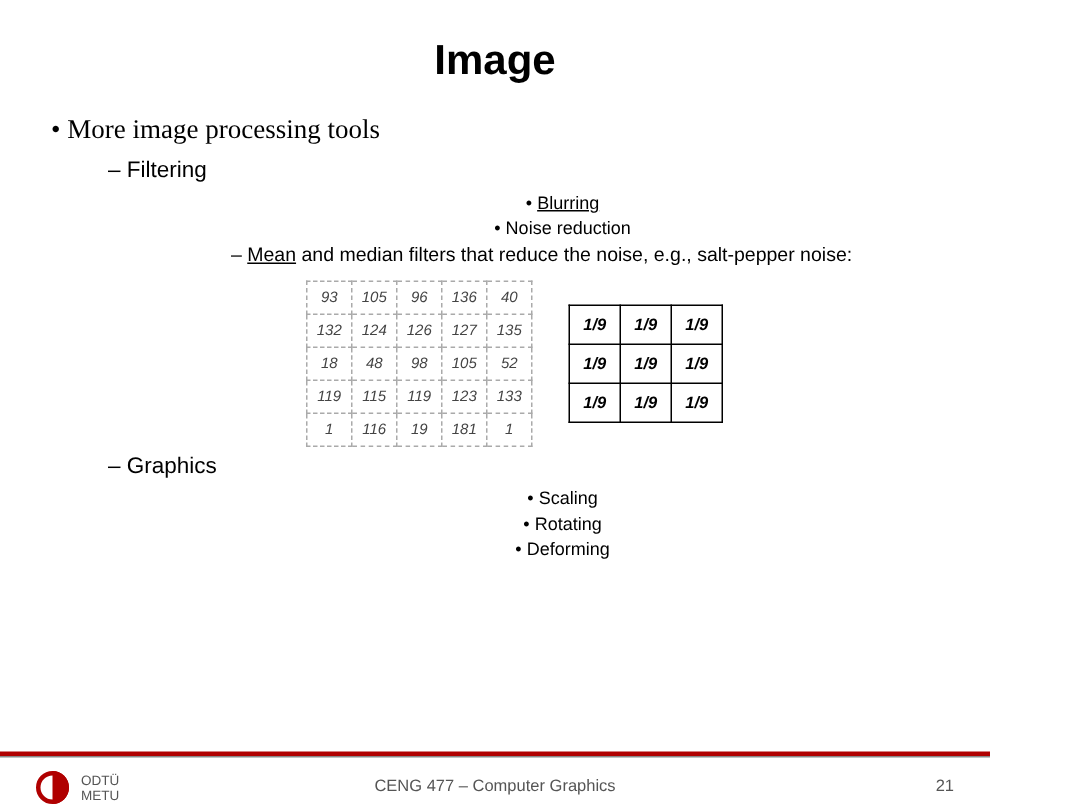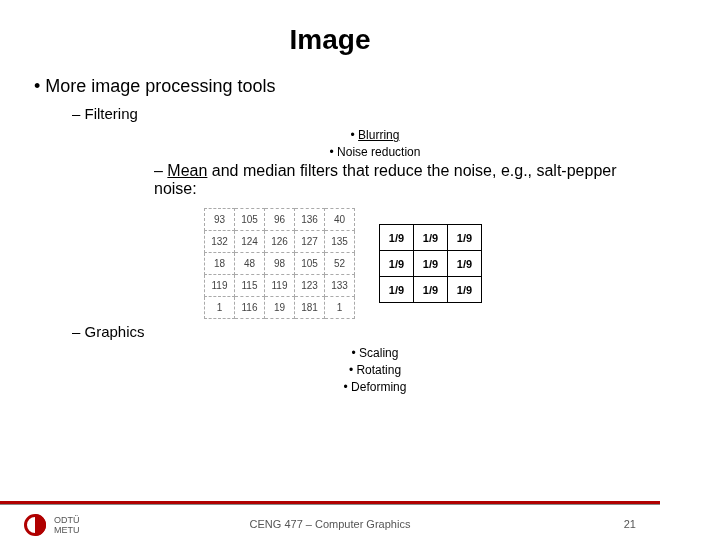--- a/index.html
+++ b/index.html
@@ -1,28 +1,28 @@
 <!DOCTYPE html>
 <html><head>
 <meta charset="utf-8">
 <style>
   * { margin: 0; padding: 0; box-sizing: border-box; }
   html, body { width: 720px; height: 540px; font-family: Arial, Helvetica, sans-serif; color: #000; background: #fff; }
   .slide { width: 660px; height: 540px; position: relative; padding: 24px 24px 0 24px; }
   .title { font-size: 28px; text-align: center; margin-bottom: 20px; }
-  .bullet-l1 { font-size: 18px; margin-left: 10px; margin-bottom: 8px; }
+  .bullet-l1 { font-size: 18px; margin-left: 10px; margin-bottom: 8px; font-family: Liberation Serif, serif; }
   .bullet-l1::before { content: "• "; }
   .bullet-l2 { font-size: 15px; margin-left: 48px; margin-bottom: 6px; }
   .bullet-l2::before { content: "– "; }
   .bullet-l3 { font-size: 12px; margin-left: 90px; margin-bottom: 3px; text-align: center; }
   .bullet-l3::before { content: "• "; }
-  .bullet-l4 { font-size: 16px; margin-left: 130px; margin-bottom: 10px; }
+  .bullet-l4 { font-size: 13px; margin-left: 130px; margin-bottom: 10px; }
   .bullet-l4::before { content: "– "; }
   .underline { text-decoration: underline; }
-  .tables-row { display: flex; margin-left: 180px; gap: 24px; align-items: center; margin-top: 4px; margin-bottom: 4px; }
+  .tables-row { display: flex; margin-left: 180px; gap: 24px; align-items: center; margin-top: 4px; margin-bottom: 4px; font-style: italic; }
   table.pix { border-collapse: collapse; font-size: 10px; color: #444; }
   table.pix td { width: 30px; height: 22px; text-align: center; border: 1px dashed #aaa; }
   table.kern { border-collapse: collapse; font-size: 11px; }
   table.kern td { width: 34px; height: 26px; text-align: center; border: 1px solid #000; font-weight: bold; }
   .footer-bar { position: absolute; left: 0; right: 0; bottom: 36px; height: 3px; background: #b00000; }
   .footer-bar::after { content: ""; display: block; height: 1px; background: #888; margin-top: 3px; }
   .logo { position: absolute; left: 24px; bottom: 4px; display: flex; align-items: center; gap: 8px; }
   .logo-circle { width: 22px; height: 22px; border: 3px solid #b00000; border-radius: 50%; display: inline-block; position: relative; }
   .logo-circle::after { content: ""; position: absolute; right: -3px; top: -3px; bottom: -3px; width: 11px; background: #b00000; border-top-right-radius: 14px; border-bottom-right-radius: 14px; }
   .logo-text { font-size: 9px; line-height: 10px; color: #555; }

